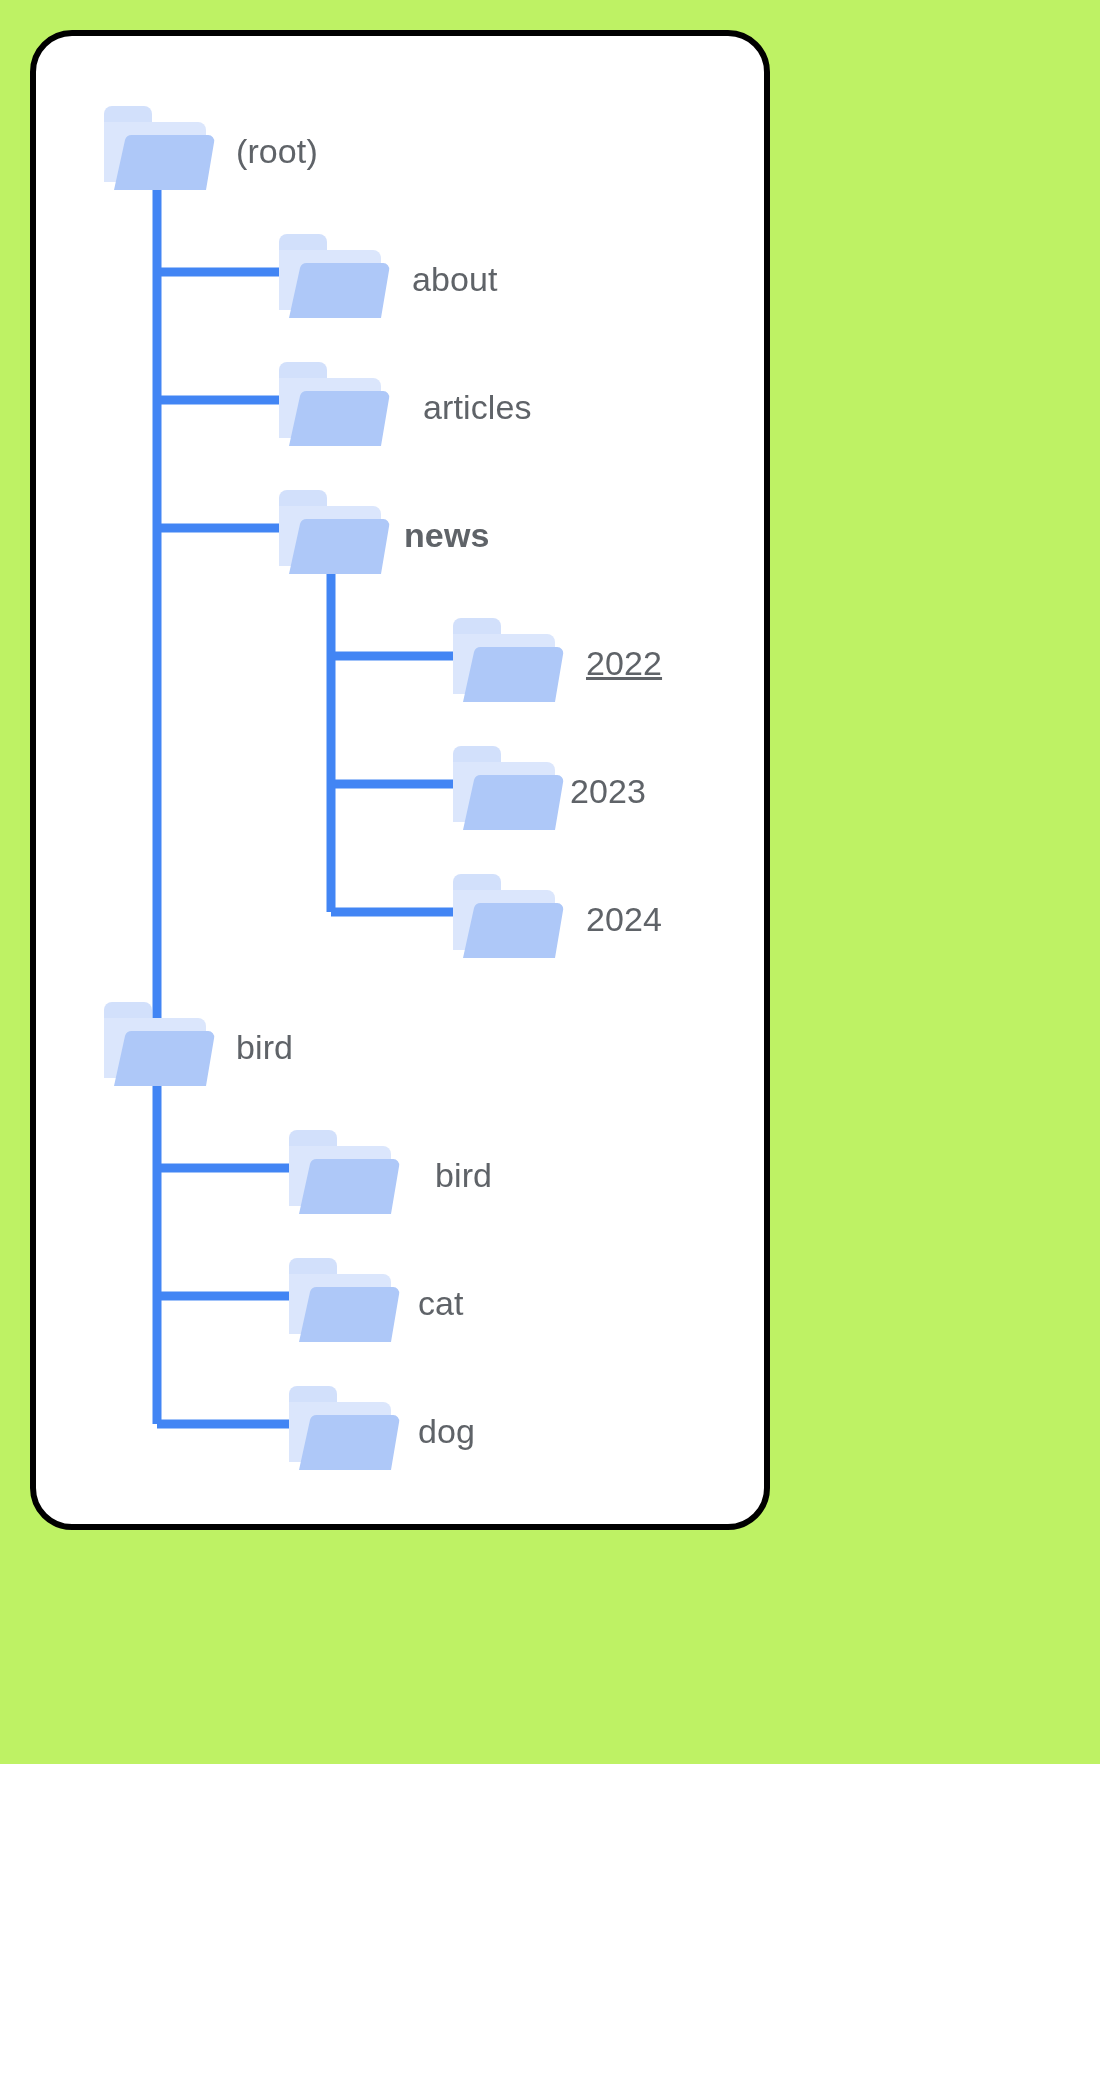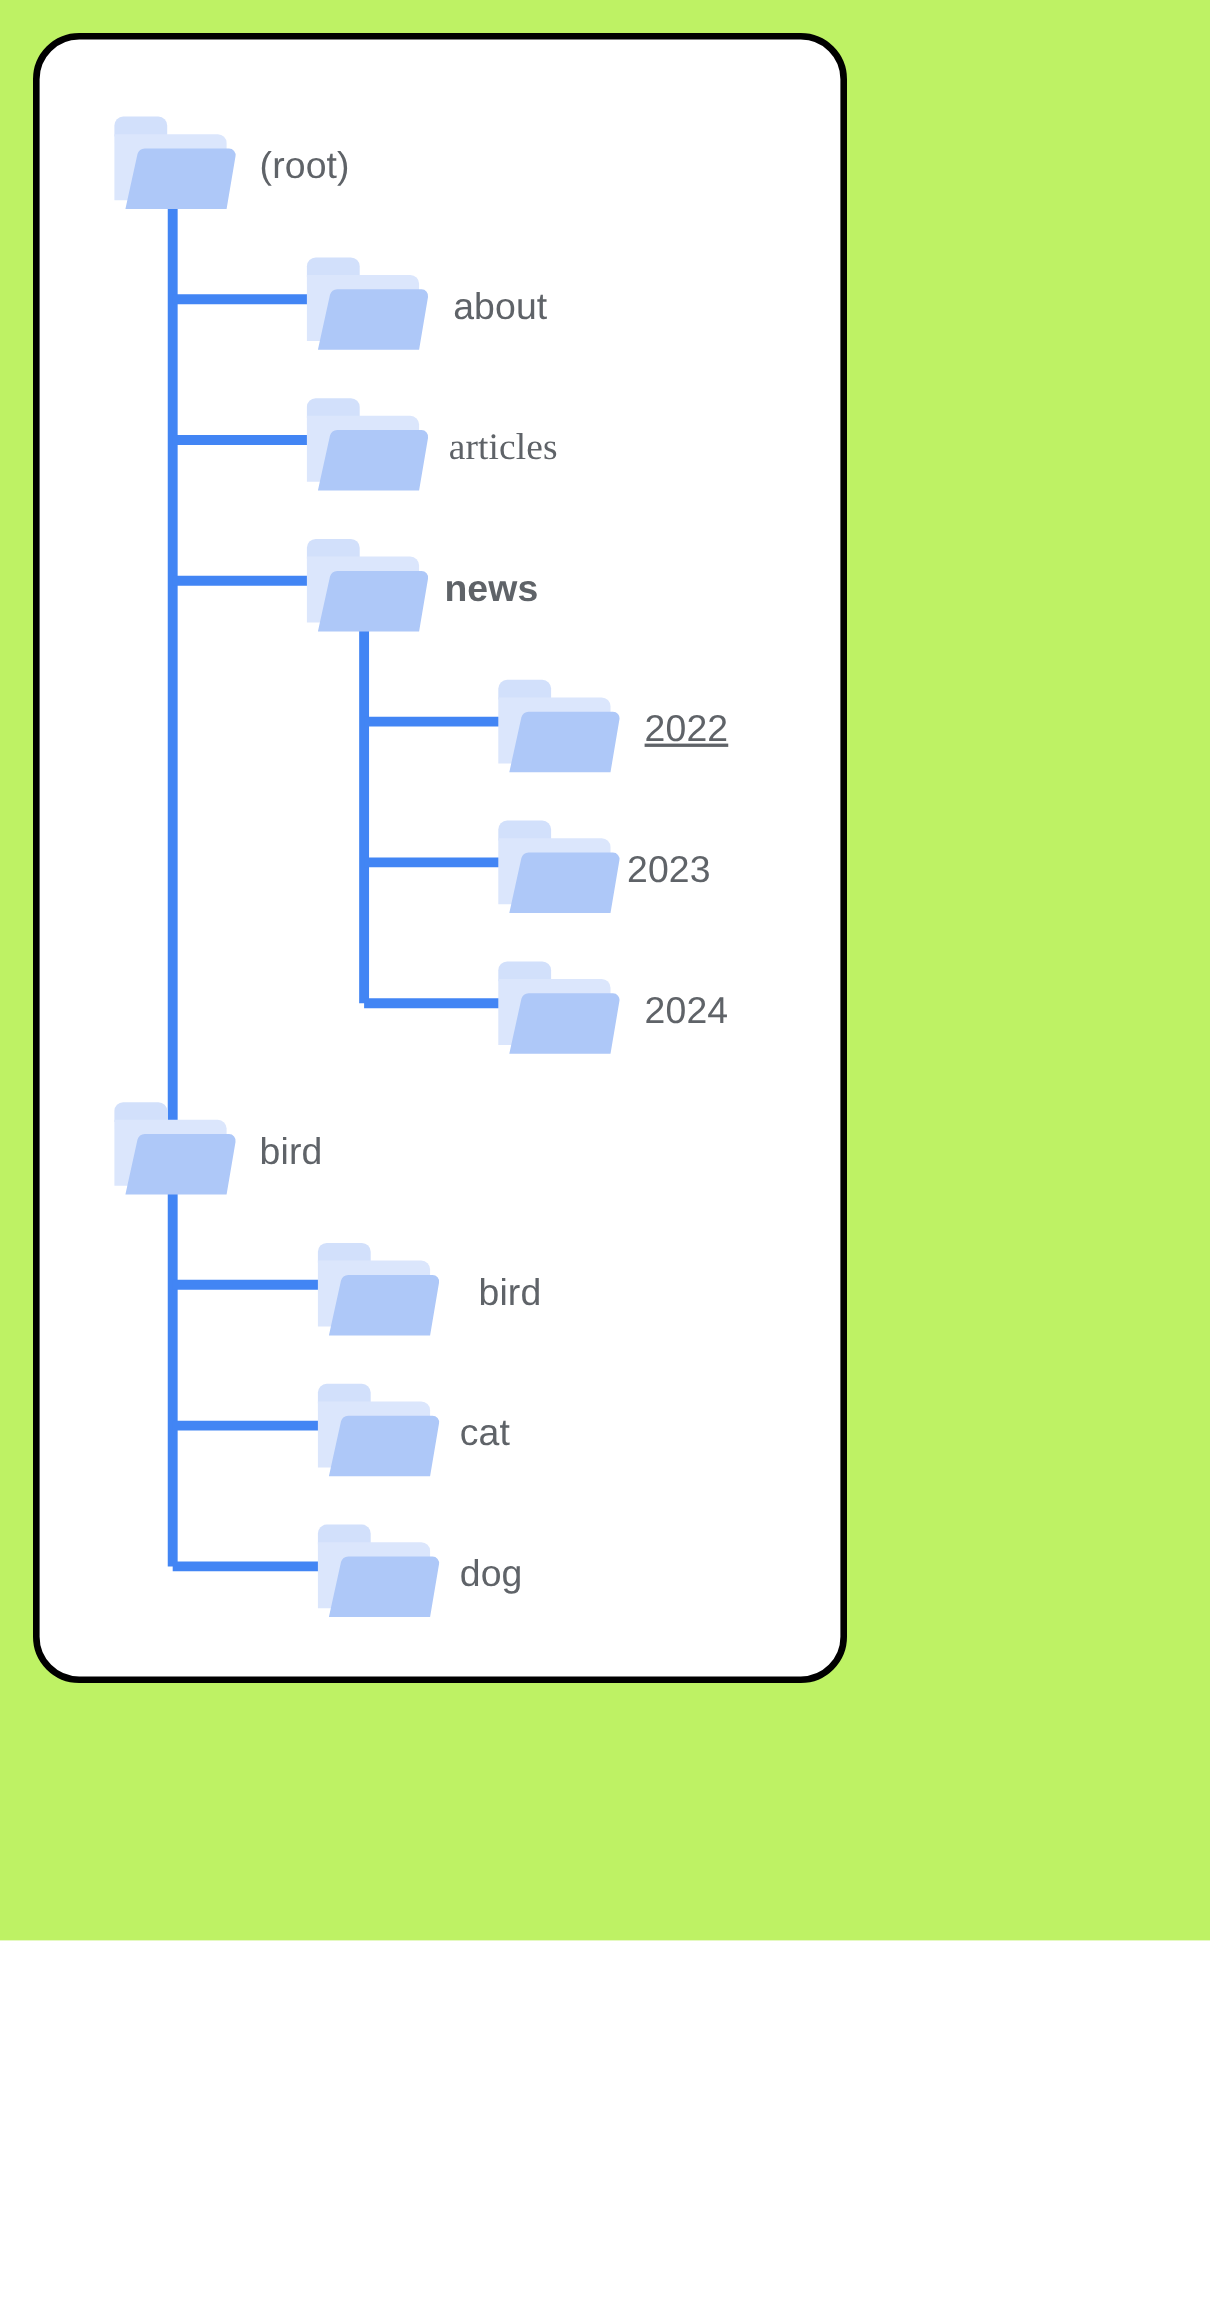--- a/index.html
+++ b/index.html
@@ -123,21 +123,21 @@
   </div>
 
   <div class="node" style="left:275px; top:356px;">
     <span class="folder-icon">
       <svg width="122" height="96" viewBox="0 0 122 96" xmlns="http://www.w3.org/2000/svg">
         <path fill="#d2e0fb" d="M4 14a8 8 0 0 1 8-8h32a8 8 0 0 1 8 8v10H4z"></path>
         <path fill="#dbe6fc" d="M4 22h94a8 8 0 0 1 8 8v52H4z"></path>
         <path fill="#aec8f8" d="M25 40a7 7 0 0 1 6.6-5h76.6a6 6 0 0 1 5.9 7.1L106 90H14z"></path>
       </svg>
     </span>
-    <span class="node-label" style="left:133px; top:34px;font-family:Liberation Serif, serif;">articles</span>
+    <span class="node-label" style="left:148px; top:34px;">articles</span>
   </div>
 
   <div class="node" style="left:275px; top:484px;">
     <span class="folder-icon">
       <svg width="122" height="96" viewBox="0 0 122 96" xmlns="http://www.w3.org/2000/svg">
         <path fill="#d2e0fb" d="M4 14a8 8 0 0 1 8-8h32a8 8 0 0 1 8 8v10H4z"></path>
         <path fill="#dbe6fc" d="M4 22h94a8 8 0 0 1 8 8v52H4z"></path>
         <path fill="#aec8f8" d="M25 40a7 7 0 0 1 6.6-5h76.6a6 6 0 0 1 5.9 7.1L106 90H14z"></path>
       </svg>
     </span>

